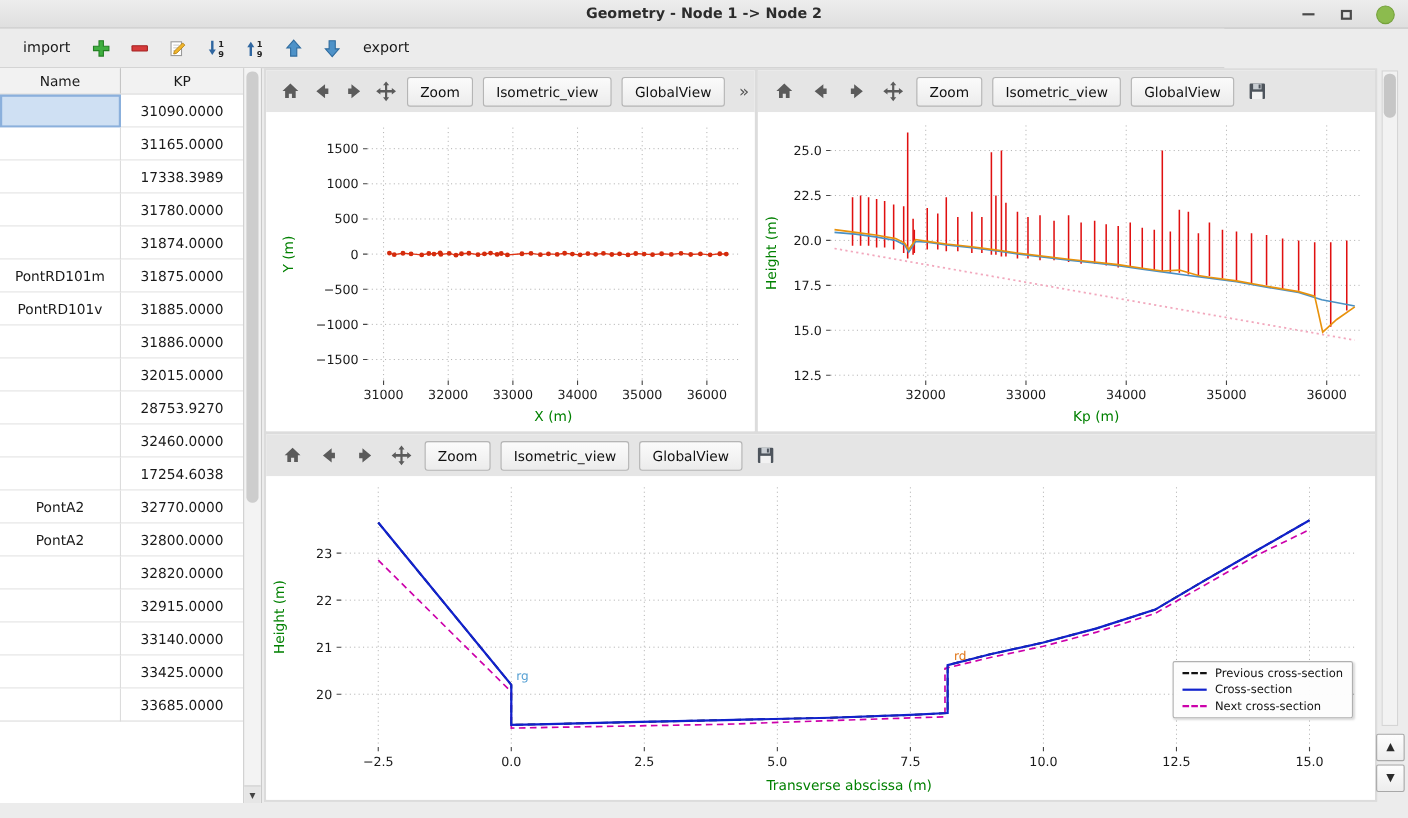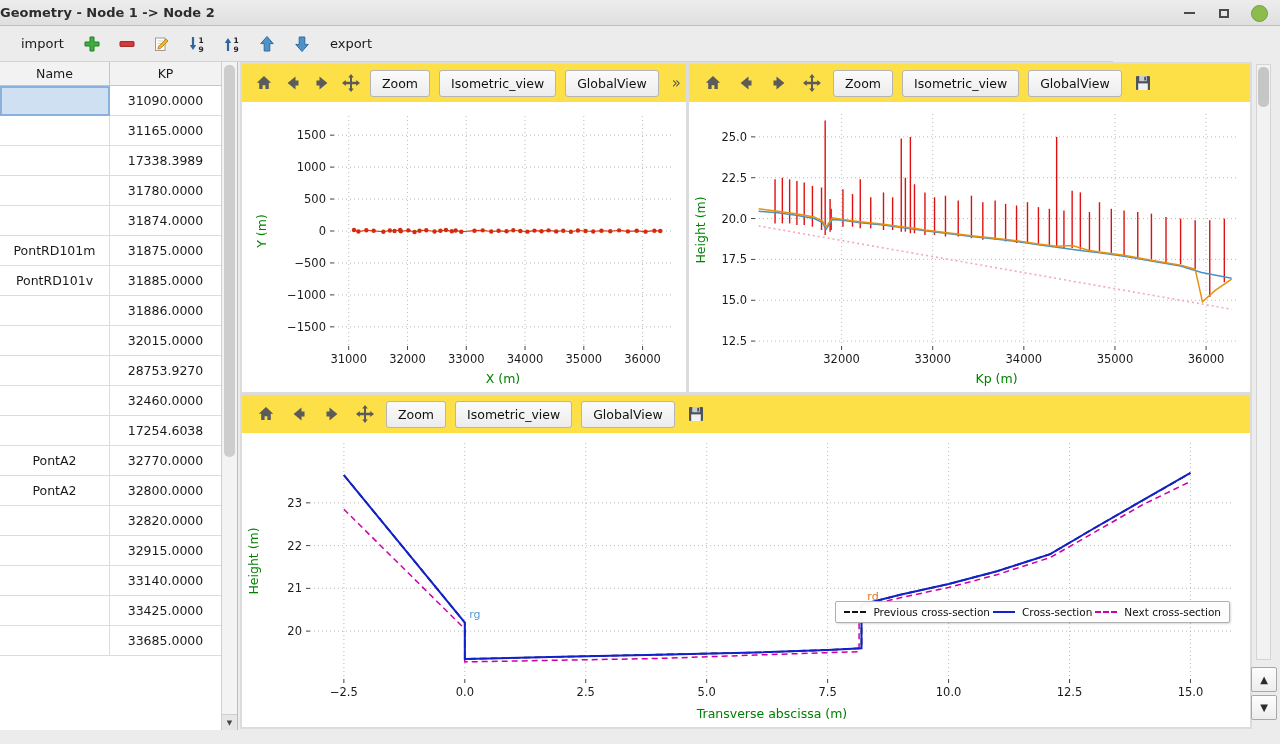--- a/index.html
+++ b/index.html
@@ -1,21 +1,21 @@
 <!DOCTYPE html>
 <html><head>
 <meta charset="utf-8">
 <style>
   *{box-sizing:border-box;margin:0;padding:0}
   html,body{width:1280px;height:744px;overflow:hidden}
   body{background:#ececec;font-family:"DejaVu Sans","Liberation Sans",sans-serif;font-size:13px;color:#1a1a1a;position:relative}
   svg text{font-family:"DejaVu Sans","Liberation Sans",sans-serif}
 
   
-  .titlebar{position:absolute;top:0;left:0;width:1280px;height:26px;background:linear-gradient(#ededed,#dfdfdf);border-bottom:1px solid #bfbfbf;display:flex;align-items:center;}
+  .titlebar{position:absolute;top:0;left:0;width:1280px;height:26px;background:linear-gradient(#ededed,#dfdfdf);border-bottom:1px solid #bfbfbf;display:flex;align-items:center;justify-content:center}
   .title{font-weight:bold;font-size:13px;color:#2c2c2c}
   .win-controls{position:absolute;right:12px;top:0;height:26px;display:flex;align-items:center;gap:17px}
   .win-btn{display:flex;align-items:center;justify-content:center;width:18px;height:18px;cursor:default}
   .min-glyph{width:11px;height:2px;background:#4a4a4a}
   .restore-glyph{width:10px;height:9px;border:2px solid #4a4a4a}
   .close-glyph{width:17px;height:17px;border-radius:50%;background:#8cbb4e;border:1px solid #74a13a}
 
   
   .toolbar{position:absolute;top:26px;left:0;width:1113px;height:36px;background:#ececec;border-bottom:1px solid #d2d2d2;display:flex;align-items:center;gap:11px;padding:0 16px}
   .tb-label{font-size:13px;padding:3px 5px}
@@ -33,28 +33,28 @@
   .tbl-scroll{position:absolute;right:0;top:0;width:16px;height:668px;background:#f3f3f3;border-left:1px solid #cfcfcf}
   .tbl-thumb{position:absolute;left:2px;top:3px;width:11px;height:392px;background:#cdcdcd;border-radius:5px}
   .tbl-scroll-btn{position:absolute;left:0;bottom:0;width:15px;height:16px;display:flex;align-items:center;justify-content:center;font-size:7px;color:#444;background:#e6e6e6;border-top:1px solid #cfcfcf}
 
   
   .main{position:absolute;left:240px;top:62px;width:1012px;height:667px;background:#dcdcdc}
   .panel{position:absolute;background:#fff}
   .panelA{left:2px;top:2px;width:444px;height:328px}
   .panelB{left:449px;top:2px;width:561px;height:328px}
   .panelC{left:2px;top:333px;width:1008px;height:332px}
-  .plot-toolbar{height:38px;background:#fde047;display:flex;align-items:center;gap:9px;padding:0 12px}
+  .plot-toolbar{height:38px;background:#e5e5e5;display:flex;align-items:center;gap:9px;padding:0 12px}
   .pt-icon{width:24px;height:24px;display:flex;align-items:center;justify-content:center}
   .pt-btn{font-size:12.5px;color:#111;background:linear-gradient(#fbfbfb,#ececec);border:1px solid #b5b5b5;border-radius:3px;padding:5px 11px;font-family:inherit}
   .pt-overflow{font-size:15px;color:#555;padding:0 4px}
   .figure{position:relative;width:100%;height:calc(100% - 38px);background:#fff}
 
   
-  .legend{position:absolute;right:20px;top:206px;background:rgba(253,253,253,0.97);border:1px solid #b0b0b0;border-radius:2px;padding:4px 8px;display:flex;flex-direction:row;gap:3px;box-shadow:1px 1px 2px rgba(0,0,0,0.15)}
+  .legend{position:absolute;right:20px;top:206px;background:rgba(253,253,253,0.97);border:1px solid #b0b0b0;border-radius:2px;padding:4px 8px;display:flex;flex-direction:column;gap:3px;box-shadow:1px 1px 2px rgba(0,0,0,0.15)}
   .legend-item{display:flex;align-items:center;gap:7px;font-size:10.5px;color:#111;white-space:nowrap}
   .legend-sample{width:22px;height:0}
 
   
   .win-scroll{position:absolute;right:9px;top:64px;width:15px;height:596px;background:#f2f2f2;border:1px solid #d5d5d5}
   .win-thumb{position:absolute;left:1px;top:2px;width:11px;height:40px;background:#c6c6c6;border-radius:5px}
   .spin-btns{position:absolute;right:2px;top:667px;width:27px}
   .spin{width:26px;height:25px;background:linear-gradient(#fdfdfd,#ededed);border:1px solid #a8a8a8;border-radius:2px;display:flex;align-items:center;justify-content:center;font-size:10px;color:#2c2c2c;margin-bottom:3px}
 </style>
 </head>

